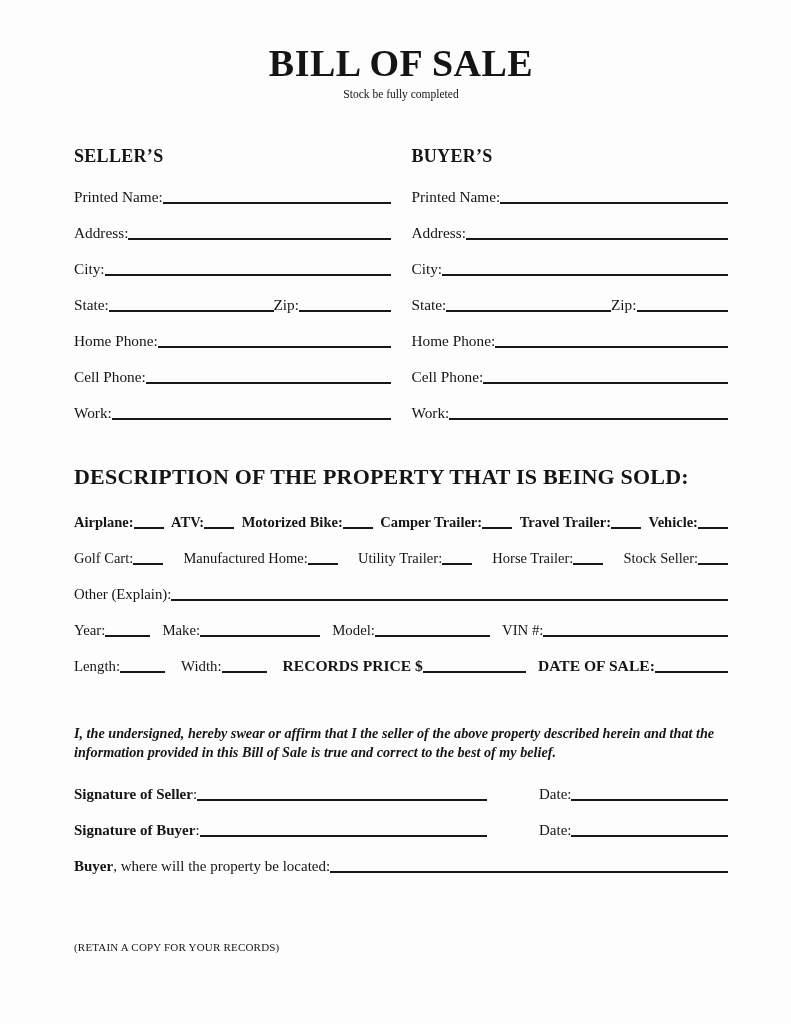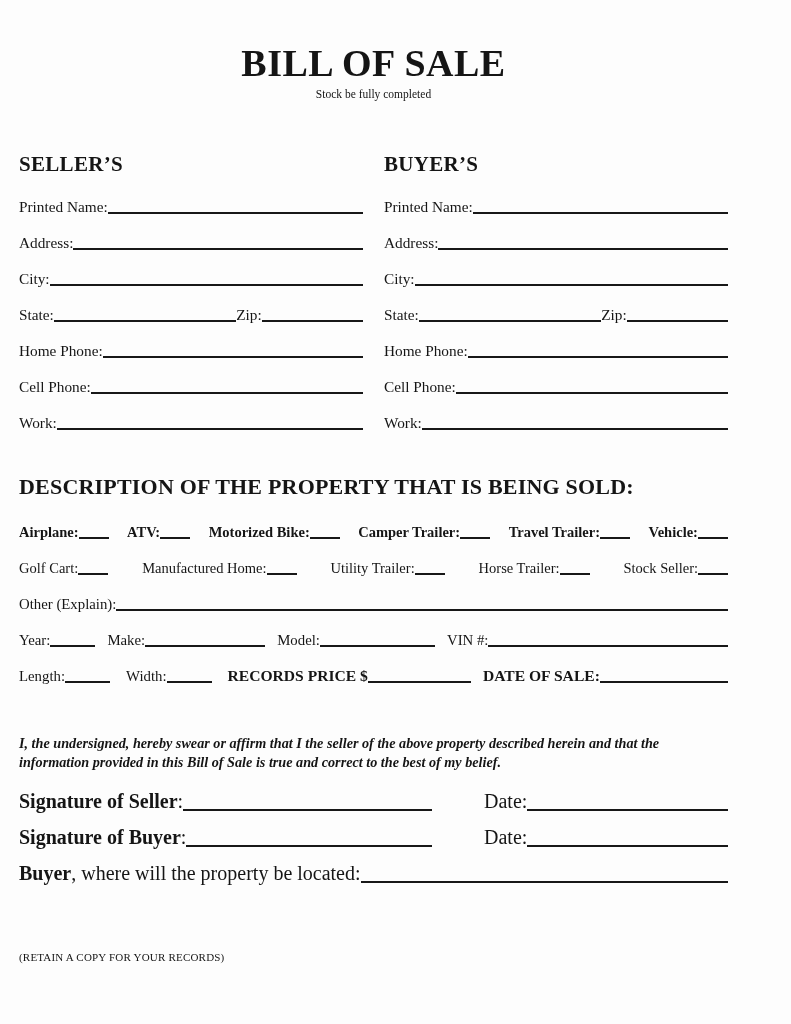--- a/index.html
+++ b/index.html
@@ -6,21 +6,21 @@
   html, body { margin: 0; padding: 0; }
   body {
     width: 791px; height: 1024px;
     background: #fdfdfd;
     font-family: "Liberation Serif", serif;
     color: #151515;
     overflow: hidden;
   }
   .page {
     width: 791px; height: 976px;
-    padding: 44px 63px 0 19px;
+    padding: 44px 63px 0 74px;
   }
   
   .title {
     text-align: center;
     font-size: 38px;
     font-weight: bold;
     line-height: 1.05;
     letter-spacing: 0.5px;
   }
   .subtitle {
@@ -33,23 +33,23 @@
     flex: 1 1 auto;
     border-bottom: 2px solid #181818;
     margin-bottom: 2px;
     min-width: 8px;
     height: 1px;
   }
   
   .parties { display: flex; gap: 21px; margin-top: 36px; }
   .party { flex: 1 1 0; }
   .party-heading {
-    font-size: 21px;
+    font-size: 18px;
     font-weight: bold;
-    margin: 16px 0 3px 0;
+    margin: 10px 0 3px 0;
     letter-spacing: 0.3px;
   }
   .frow {
     display: flex;
     align-items: flex-end;
     height: 36px;
     font-size: 15.3px;
     white-space: nowrap;
   }
   .state-line { flex-grow: 1.8; }
@@ -92,21 +92,21 @@
     font-size: 14.2px;
     font-weight: bold;
     font-style: italic;
     line-height: 1.32;
   }
   
   .sig-row {
     display: flex;
     align-items: flex-end;
     height: 36px;
-    font-size: 20px;
+    font-size: 15px;
     white-space: nowrap;
   }
   .sig-row.first { margin-top: 6px; }
   .sig-left  { display: flex; align-items: flex-end; flex: 0 0 413px; }
   .sig-spacer { flex: 0 0 52px; }
   .sig-right { display: flex; align-items: flex-end; flex: 1 1 auto; }
   .sig-label { font-weight: bold; }
   
   .footer {
     text-align: left;

